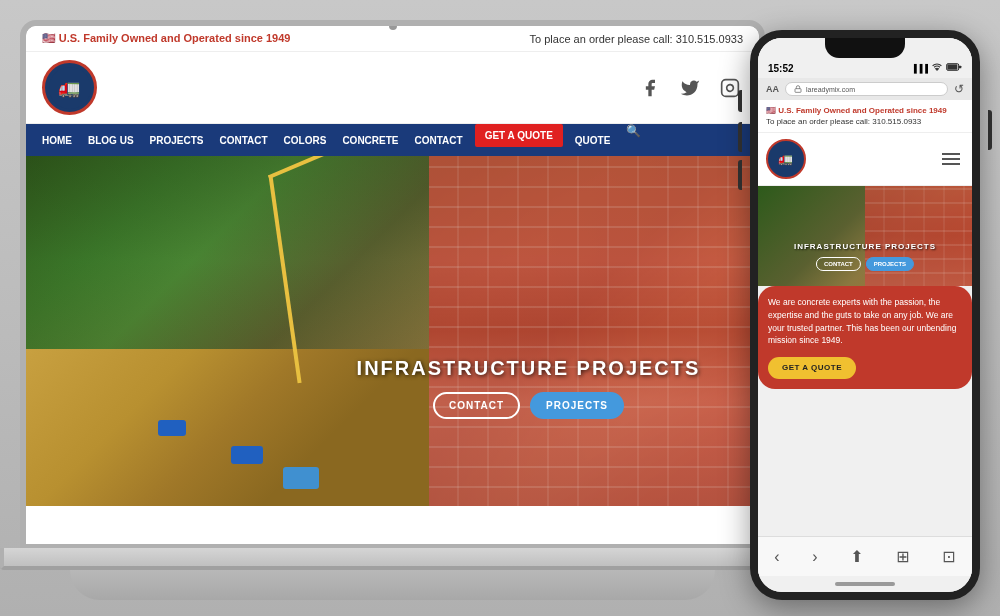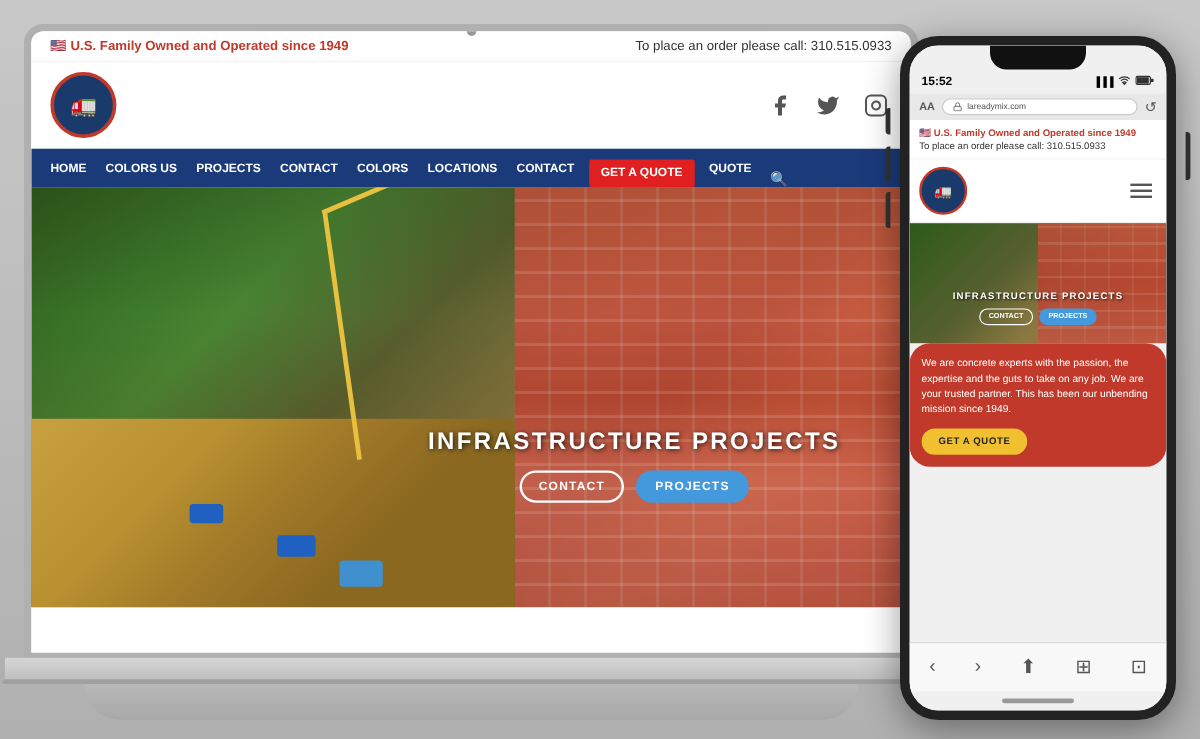--- a/index.html
+++ b/index.html
@@ -143,21 +143,21 @@
       height: 26px;
       display: flex;
       align-items: center;
       justify-content: center;
       color: #555;
       font-size: 16px;
     }
     .site-nav {
       background: #1a3a7a;
       display: flex;
-      align-items: flex-end;
+      align-items: flex-start;
       padding: 0 8px;
       height: 32px;
     }
     .nav-item {
       color: #fff;
       font-size: 10px;
       font-weight: bold;
       padding: 0 8px;
       height: 32px;
       display: flex;
@@ -633,25 +633,25 @@
                   <rect x="2" y="2" width="20" height="20" rx="5" ry="5"></rect>
                   <path d="M16 11.37A4 4 0 1112.63 8 4 4 0 0116 11.37z"></path>
                   <line x1="17.5" y1="6.5" x2="17.51" y2="6.5"></line>
                 </svg>
             </div>
           </div>
         </div>
 
         <nav class="site-nav">
           <div class="nav-item">HOME</div>
-          <div class="nav-item">COLORS US</div>
+          <div class="nav-item">BLOG US</div>
           <div class="nav-item">PROJECTS</div>
           <div class="nav-item">CONTACT</div>
           <div class="nav-item">COLORS</div>
-          <div class="nav-item">LOCATIONS</div>
+          <div class="nav-item">CONCRETE</div>
           <div class="nav-item">CONTACT</div>
           <div class="nav-cta">GET A QUOTE</div>
           <div class="nav-item">QUOTE</div>
           <div class="nav-search">🔍</div>
         </nav>
 
         <div class="site-hero">
           <div class="hero-overlay"></div>
           <div class="hero-buildings"></div>
           <div class="hero-road"></div>

